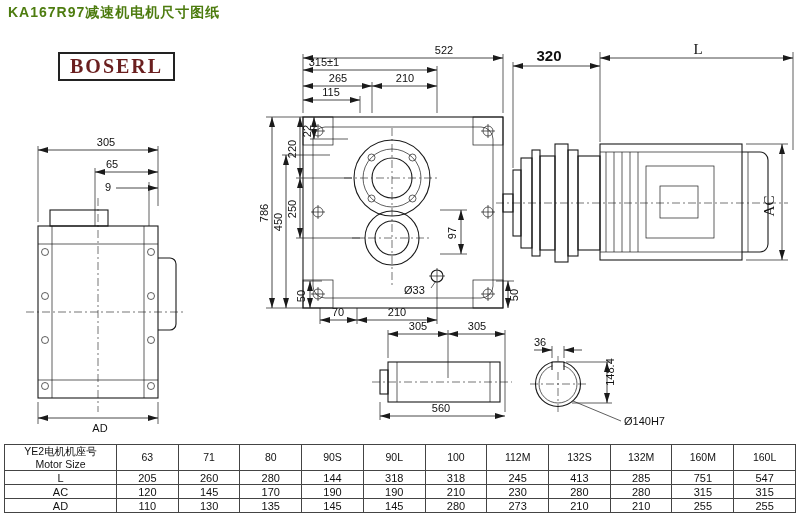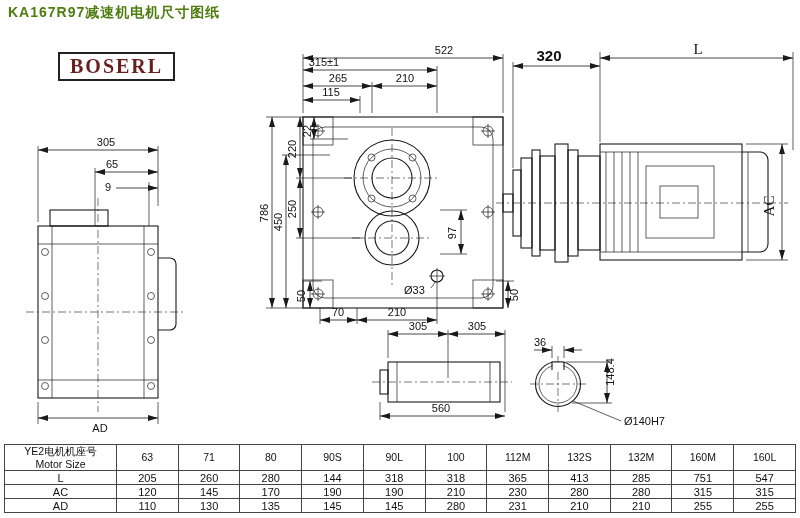--- a/index.html
+++ b/index.html
@@ -267,21 +267,21 @@
     <td class="hdr">160L</td>
   </tr>
   <tr>
     <td class="label-col">L</td>
     <td>205</td>
     <td>260</td>
     <td>280</td>
     <td>144</td>
     <td>318</td>
     <td>318</td>
-    <td>365</td>
+    <td>245</td>
     <td>413</td>
     <td>285</td>
     <td>751</td>
     <td>547</td>
   </tr>
   <tr>
     <td class="label-col">AC</td>
     <td>120</td>
     <td>145</td>
     <td>170</td>
@@ -295,20 +295,20 @@
     <td>315</td>
   </tr>
   <tr>
     <td class="label-col">AD</td>
     <td>110</td>
     <td>130</td>
     <td>135</td>
     <td>145</td>
     <td>145</td>
     <td>280</td>
-    <td>231</td>
+    <td>273</td>
     <td>210</td>
     <td>210</td>
     <td>255</td>
     <td>255</td>
   </tr>
 </tbody>
   </table>
 
 </body></html>

